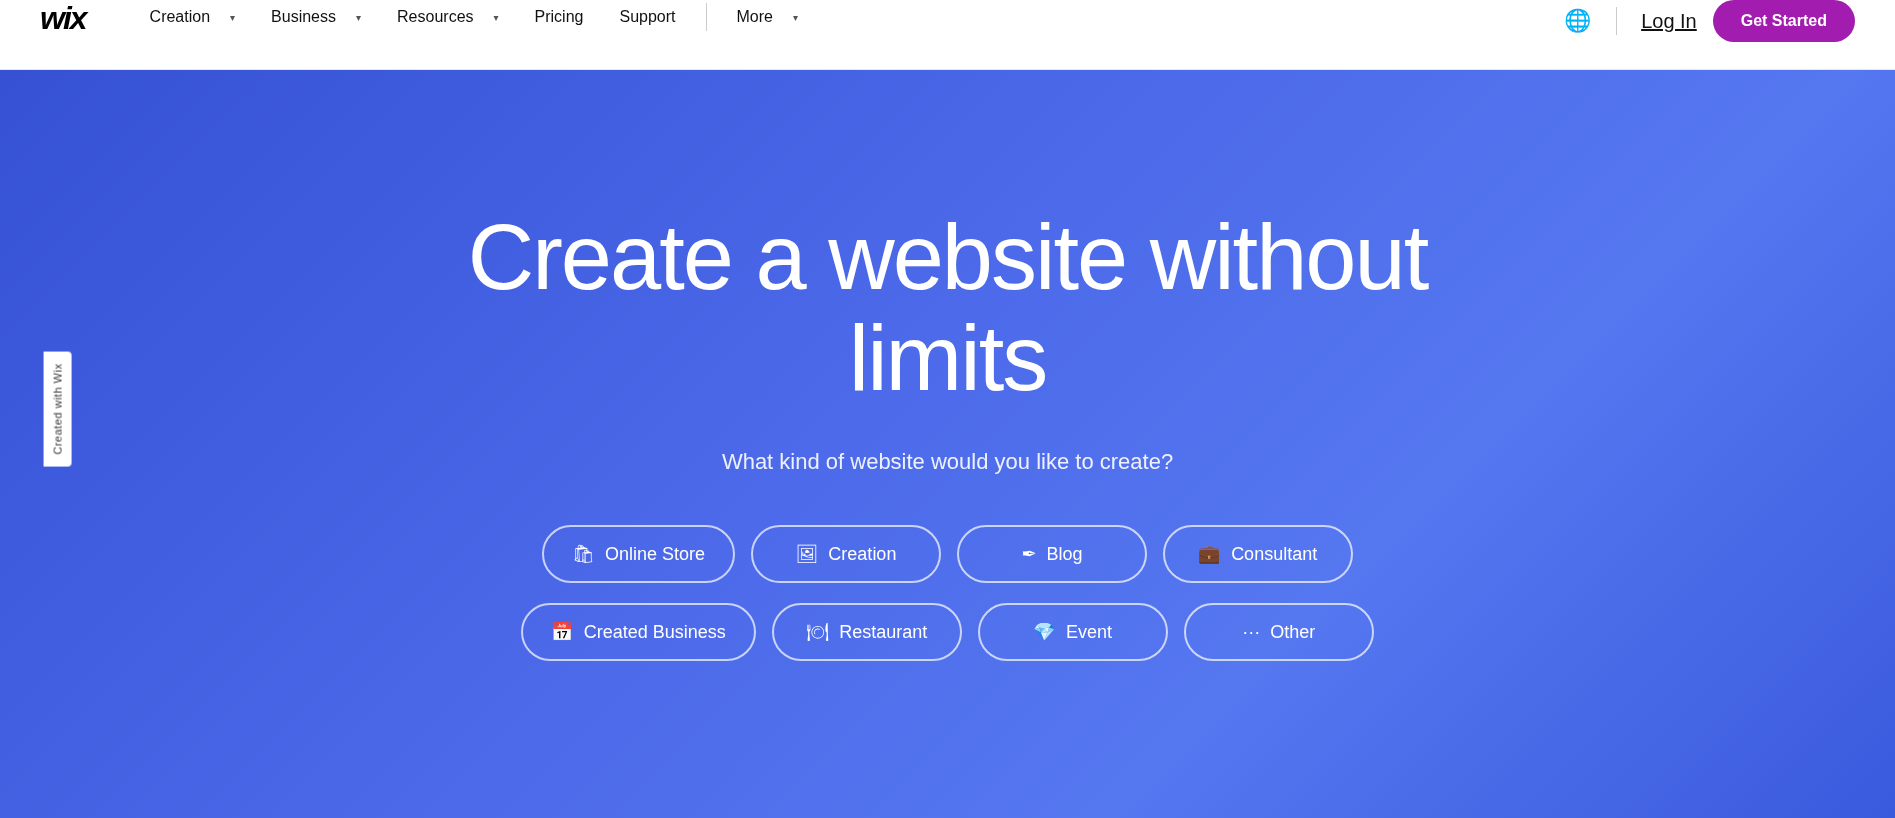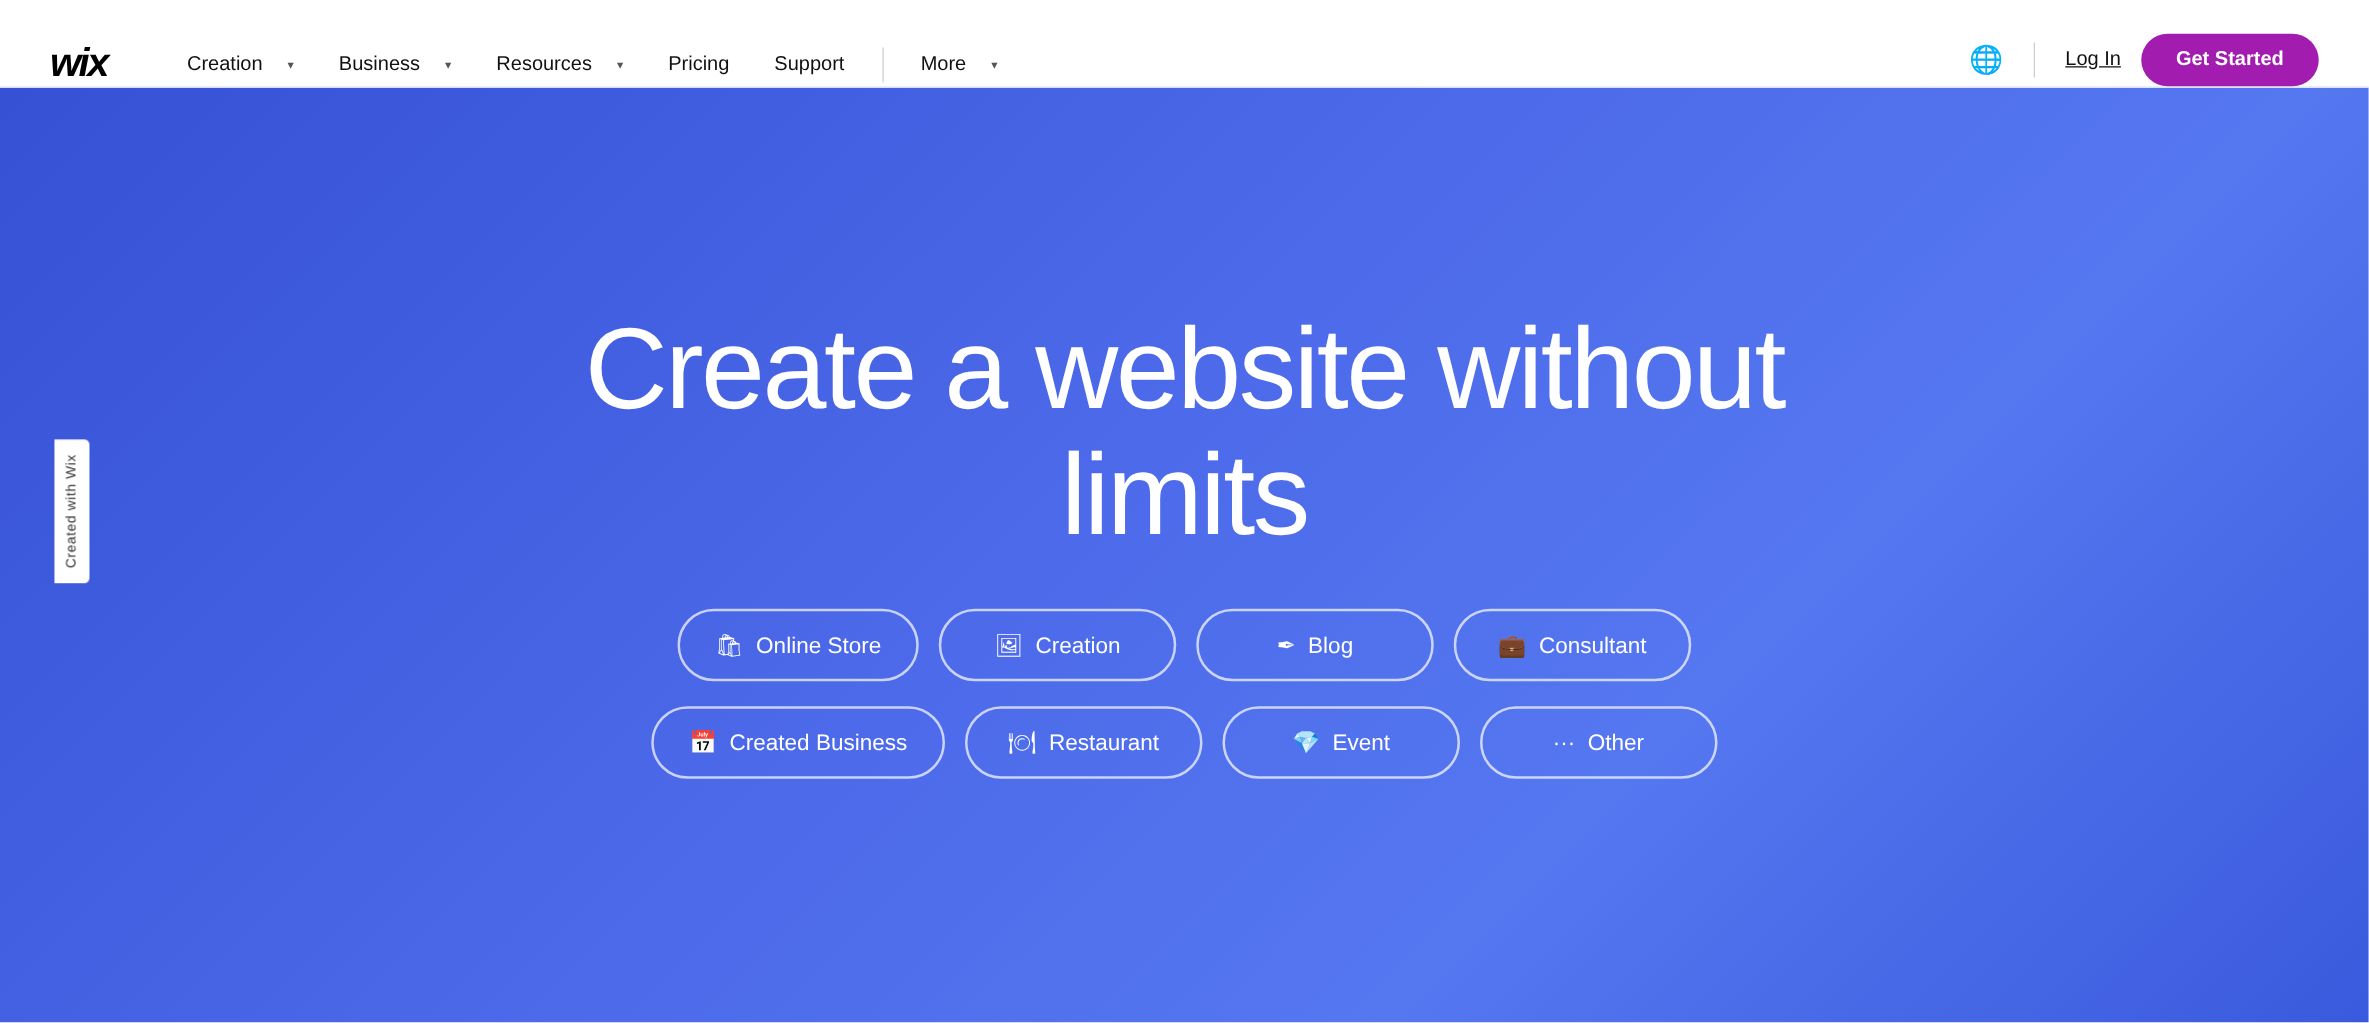--- a/index.html
+++ b/index.html
@@ -13,21 +13,21 @@
       width: 1895px;
       min-height: 818px;
       overflow-x: hidden;
     }
 
     
     .navbar {
       background: #ffffff;
       height: 70px;
       display: flex;
-      align-items: flex-end;
+      align-items: flex-start;
       padding: 0 40px;
       position: relative;
       z-index: 10;
       border-bottom: 1px solid #e8e8e8;
     }
 
     .navbar-logo {
       font-size: 28px;
       font-weight: 900;
       letter-spacing: -1px;
@@ -74,21 +74,21 @@
       gap: 16px;
     }
 
     .globe-icon {
       font-size: 22px;
       cursor: pointer;
       color: #333;
     }
 
     .login-btn {
-      font-size: 16px;
+      font-size: 20px;
       color: #111;
       text-decoration: underline;
       cursor: pointer;
       background: none;
       border: none;
       font-weight: 500;
     }
 
     .get-started-btn {
       background: #a21caf;
@@ -223,20 +223,21 @@
     <span class="globe-icon">🌐</span>
     <div class="nav-divider"></div>
     <button class="login-btn">Log In</button>
     <button class="get-started-btn">Get Started</button>
   </div>
 </nav>
 
 <section class="hero">
   <h1 class="hero-title">Create a website without limits</h1>
 
+  <p class="hero-subtitle">What kind of website would you like to create?</p>
 
   <div class="website-types">
 
     <div class="website-types-row">
       <button class="type-btn">
         <span class="type-btn-icon">🛍</span>
         <span>Online Store</span>
       </button>
       <button class="type-btn">
         <span class="type-btn-icon">🖼</span>

